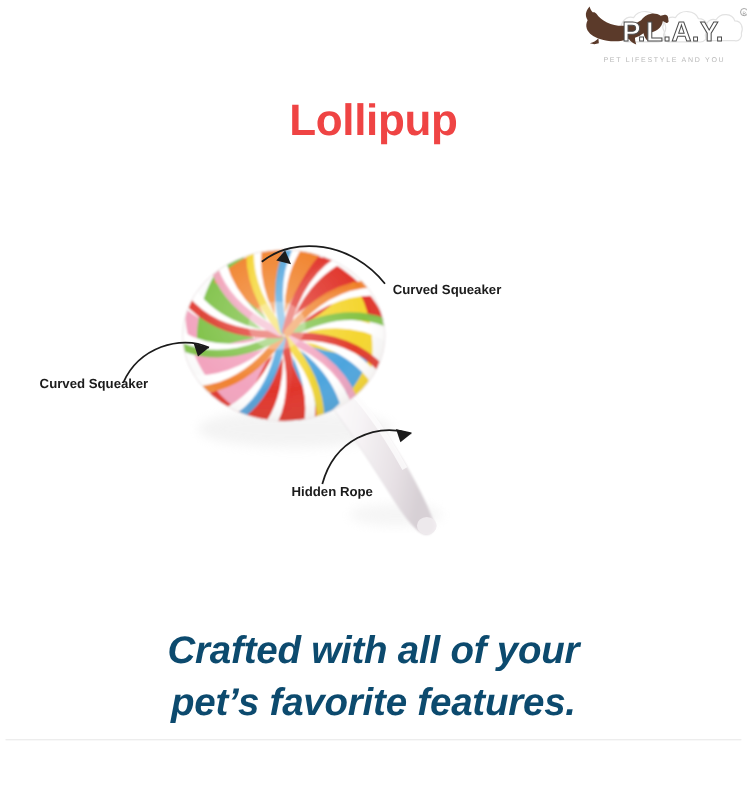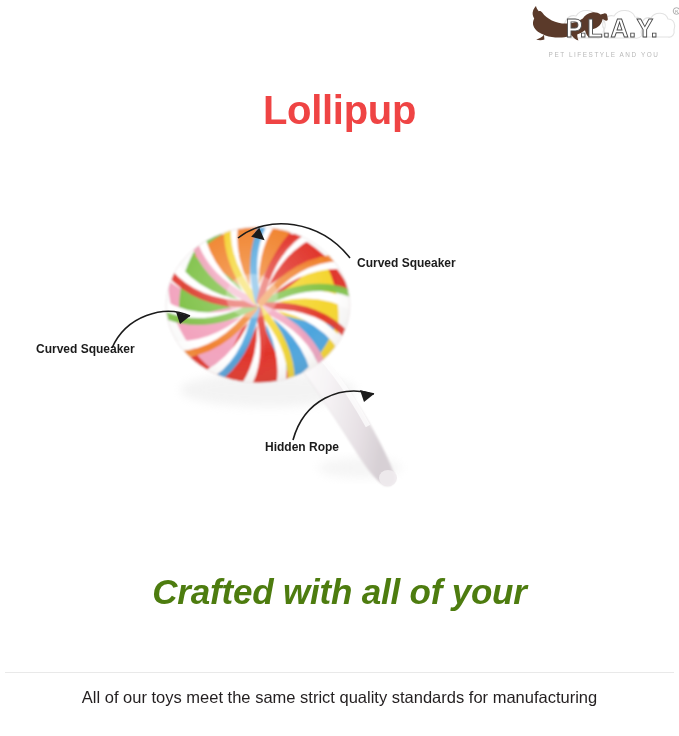--- a/index.html
+++ b/index.html
@@ -86,21 +86,21 @@
   #callout-left      { top: 342px; left: 36px;  }
   #callout-bottom    { top: 440px; left: 236px; margin-left: 29px; }
 
   
   #tagline {
     position: absolute;
     top: 568px;
     left: 0;
     width: 679px;
     text-align: center;
-    color: #4d7c0f;
+    color: #0c4a6e;
     font-family: "Liberation Sans", sans-serif;
     font-style: italic;
     font-weight: bold;
     font-size: 35px;
     line-height: 47px;
     letter-spacing: -0.2px;
   }
   #tagline .tagline-line { display: block; }
 
   
@@ -281,19 +281,19 @@
     </g>
   </svg>
 </div>
 
 <div class="callout-label" id="callout-top-right">Curved Squeaker</div>
 <div class="callout-label" id="callout-left">Curved Squeaker</div>
 <div class="callout-label" id="callout-bottom">Hidden Rope</div>
 
 <div id="tagline">
   <span class="tagline-line">Crafted with all of your</span>
+  <span class="tagline-line">pet’s favorite features.</span>
 </div>
 
 <div id="footer-divider"></div>
 
 <div id="footer-note">
-  <span class="footer-line">All of our toys meet the same strict quality standards for manufacturing</span>
 </div>
 
 </body></html>

